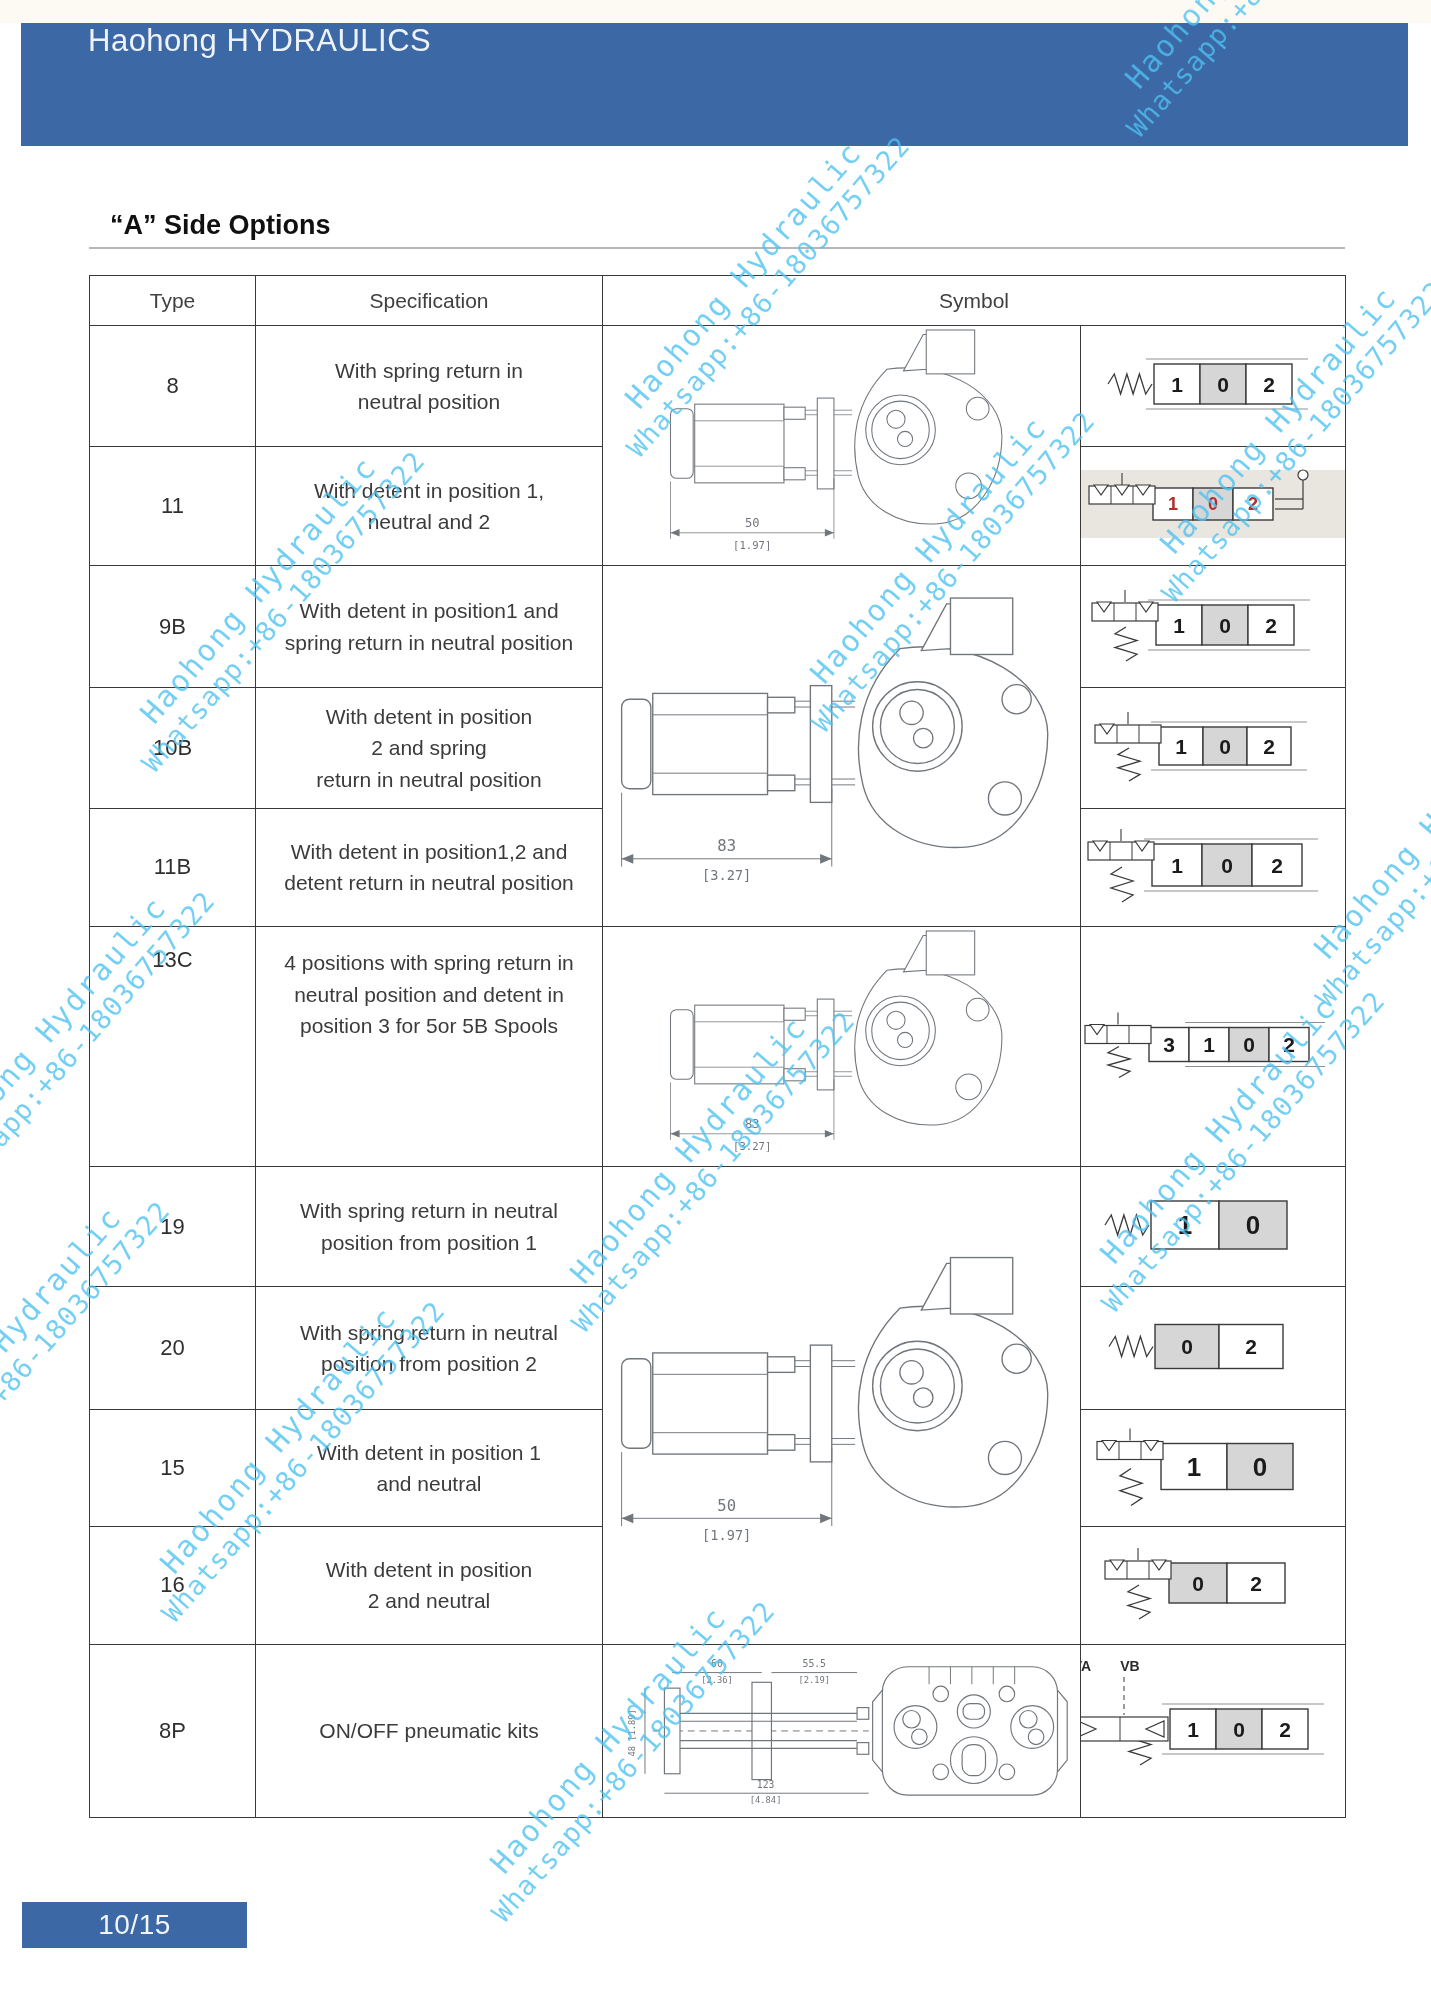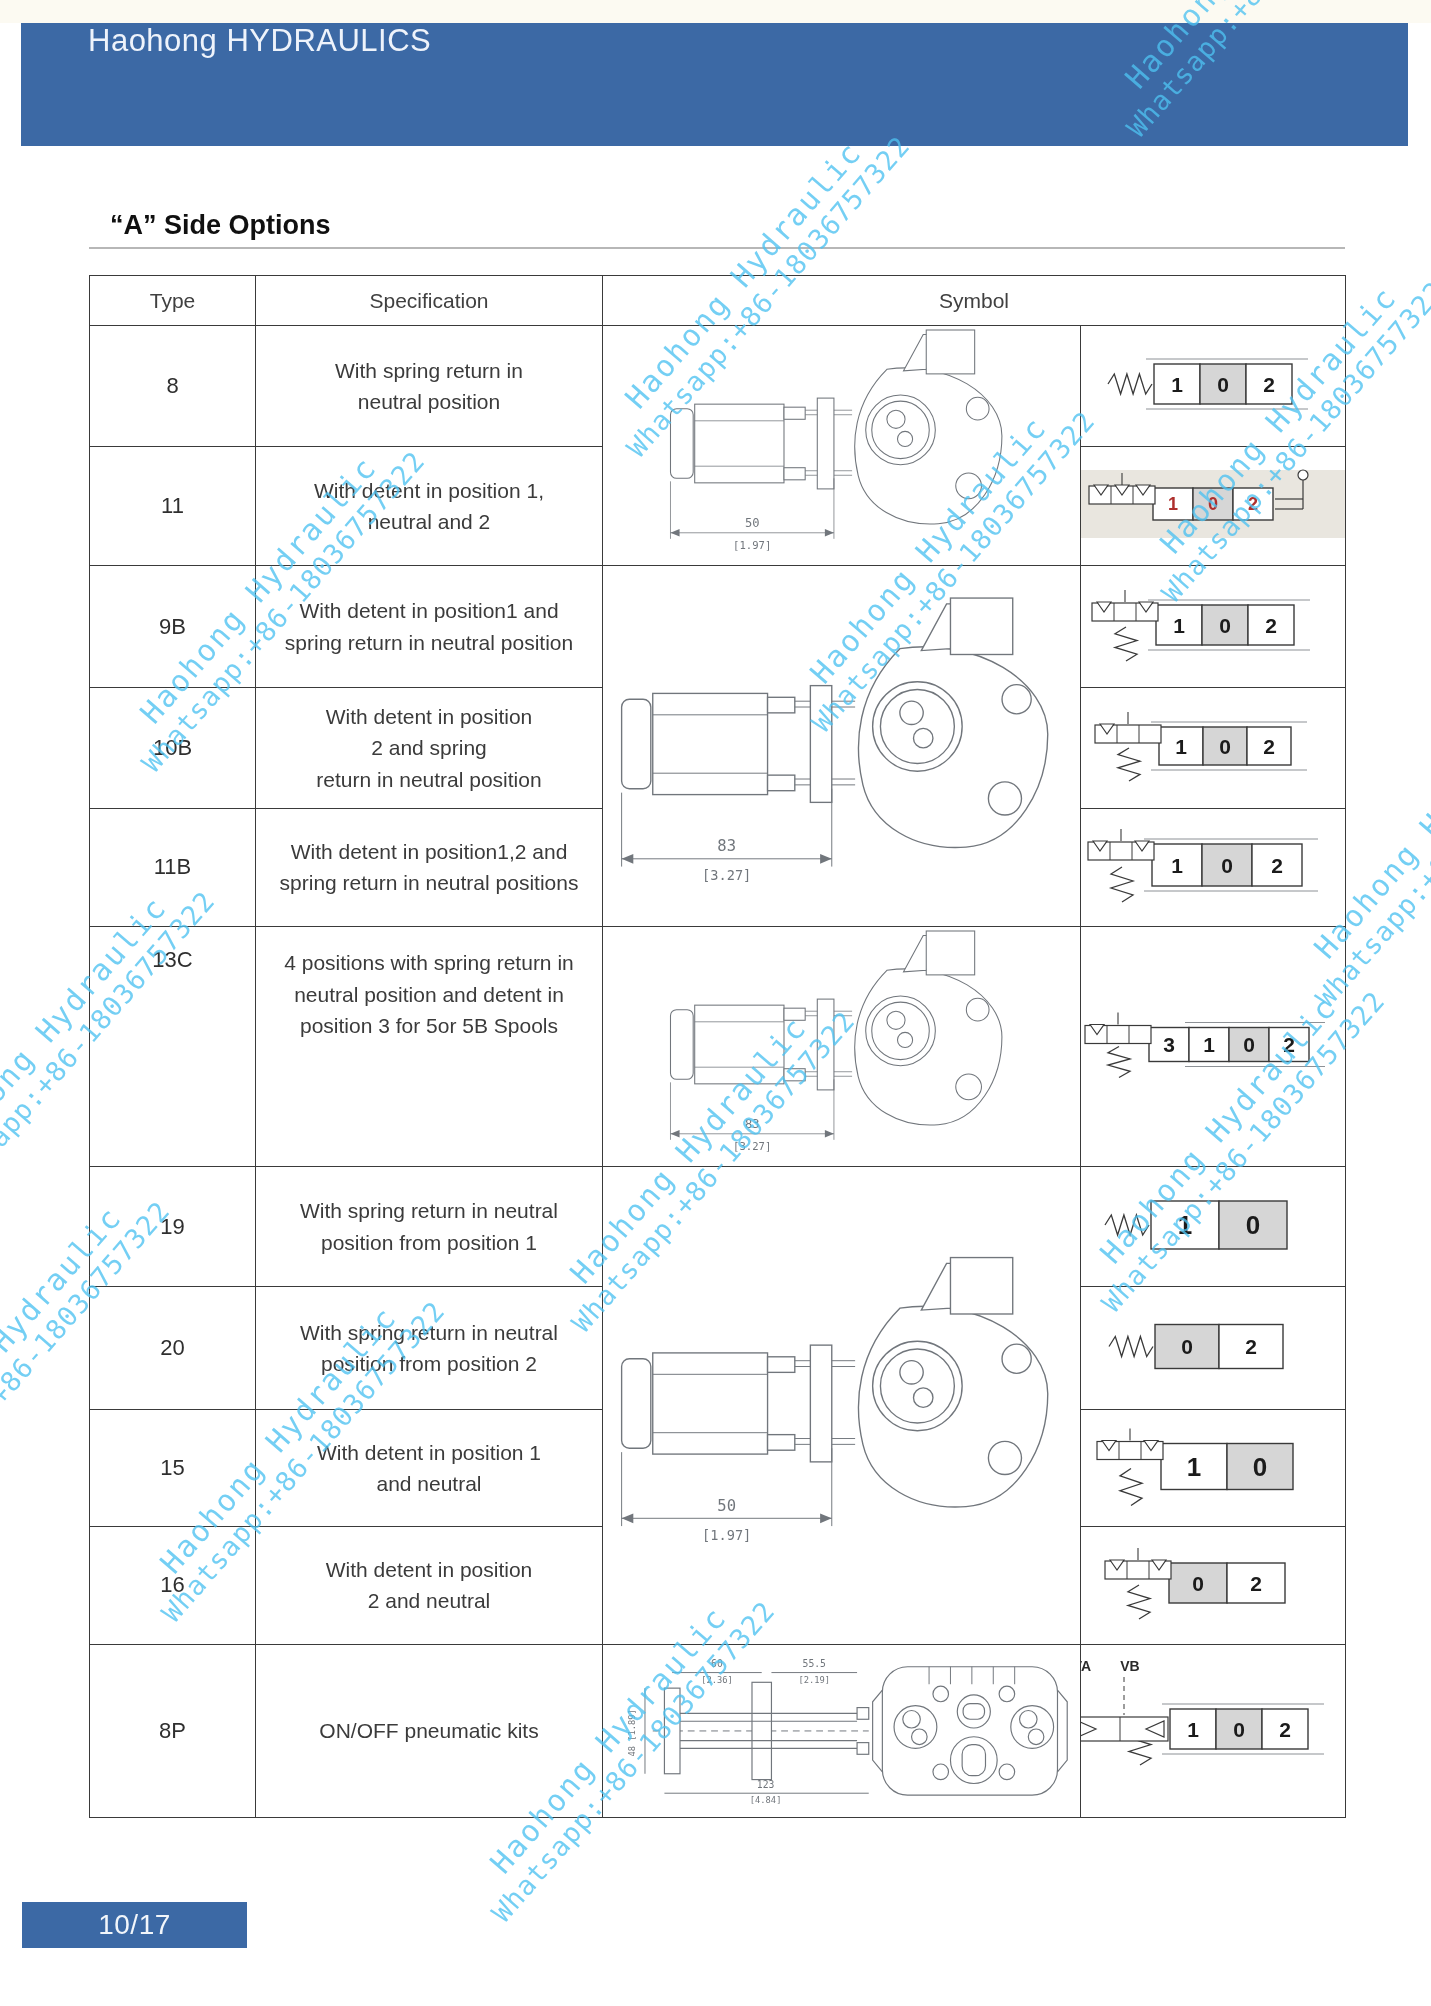--- a/index.html
+++ b/index.html
@@ -195,21 +195,21 @@
             <rect x="14" y="36" width="66" height="18" fill="#fff" stroke="#3a3a3a" stroke-width="1.2"></rect>
             <line x1="36" y1="36" x2="36" y2="54" stroke="#3a3a3a" stroke-width="1"></line>
             <line x1="58" y1="36" x2="58" y2="54" stroke="#3a3a3a" stroke-width="1"></line>
             <path d="M 19,35 L 26,45 L 33,35 Z" fill="#fff" stroke="#3a3a3a" stroke-width="1.2"></path>
             <line x1="47" y1="23" x2="47" y2="35" stroke="#3a3a3a" stroke-width="1.1"></line>
           </svg></td>
   </tr>
   <tr style="height:113px">
     <td class="type">11B</td>
     <td class="spec">With detent in position1,2 and
-spring return in neutral positions</td>
+detent return in neutral position</td>
     <td class="sym"><svg viewBox="0 0 264 112" width="264" height="112">
             <line x1="63" y1="30" x2="237" y2="30" stroke="#8d9196" stroke-width="1"></line>
             <line x1="63" y1="82" x2="237" y2="82" stroke="#8d9196" stroke-width="1"></line>
             <rect x="71" y="35" width="50" height="42" fill="#ffffff" stroke="#3a3a3a" stroke-width="1.4"></rect>
             <text x="96" y="63.56" text-anchor="middle" font-size="21" fill="#1b1b1b" font-weight="bold" font-family="Liberation Sans, sans-serif">1</text>
             <rect x="121" y="35" width="50" height="42" fill="#d6d6d6" stroke="#3a3a3a" stroke-width="1.4"></rect>
             <text x="146" y="63.56" text-anchor="middle" font-size="21" fill="#1b1b1b" font-weight="bold" font-family="Liberation Sans, sans-serif">0</text>
             <rect x="171" y="35" width="50" height="42" fill="#ffffff" stroke="#3a3a3a" stroke-width="1.4"></rect>
             <text x="196" y="63.56" text-anchor="middle" font-size="21" fill="#1b1b1b" font-weight="bold" font-family="Liberation Sans, sans-serif">2</text>
             <polyline points="41,58 30,65.0 52,72.0 30,79.0 52,86.0 41,93" fill="none" stroke="#3a3a3a" stroke-width="1.3"></polyline>
@@ -433,21 +433,21 @@
             <line x1="-5" y1="30" x2="-5" y2="68" stroke="#3a3a3a" stroke-width="1" stroke-dasharray="5,4"></line>
             <text x="1" y="24" text-anchor="middle" font-size="14" fill="#2b2b2b" font-weight="bold" font-family="Liberation Sans, sans-serif">VA</text>
             <line x1="43" y1="30" x2="43" y2="68" stroke="#3a3a3a" stroke-width="1" stroke-dasharray="5,4"></line>
             <text x="49" y="24" text-anchor="middle" font-size="14" fill="#2b2b2b" font-weight="bold" font-family="Liberation Sans, sans-serif">VB</text>
           </svg></td>
   </tr>
 </tbody>
   </table>
 
 <div class="pagebox">
-  <span>10/17</span>
+  <span>10/15</span>
 </div>
 
 <div class="wm" style="left: 755px; top: 285px;">
     <div class="l1">Haohong Hydraulic</div>
     <div class="l2">Whatsapp:+86-18036757322</div>
   </div>
 <div class="wm" style="left: 1290px; top: 430px;">
     <div class="l1">Haohong Hydraulic</div>
     <div class="l2">Whatsapp:+86-18036757322</div>
   </div>

